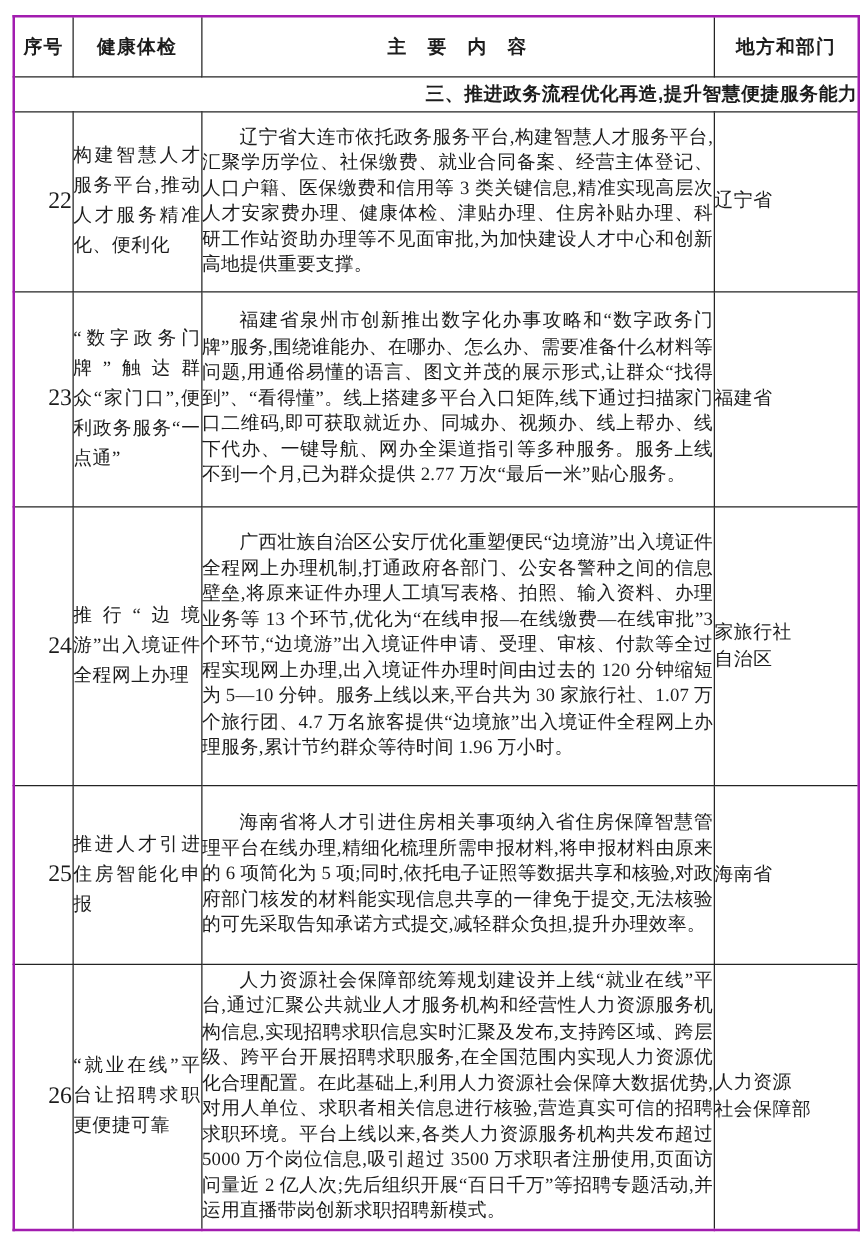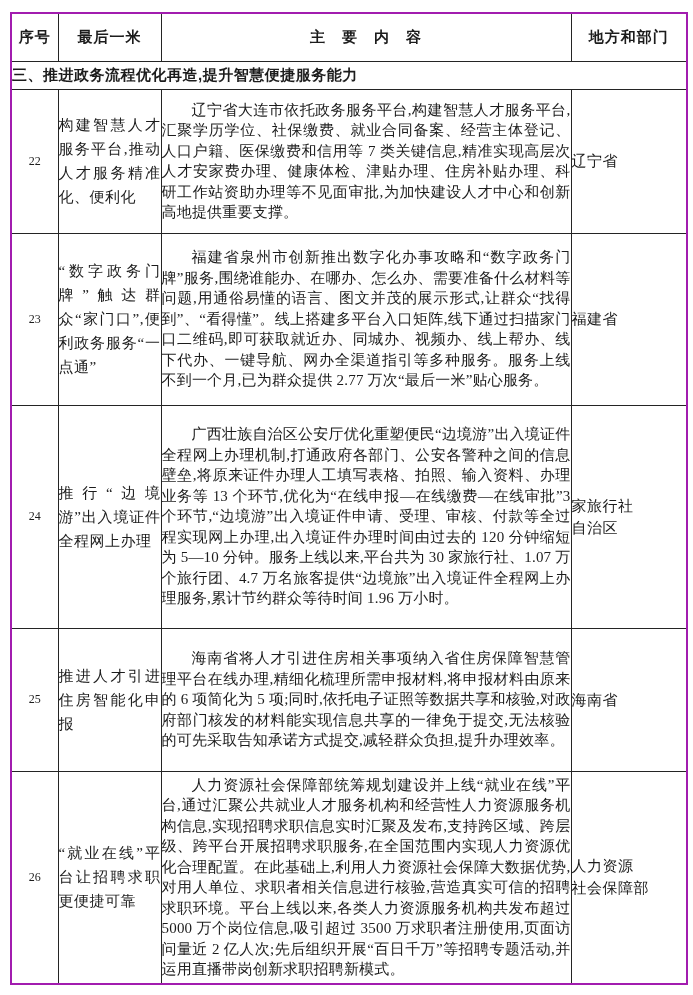--- a/index.html
+++ b/index.html
@@ -23,24 +23,24 @@
   .col-content{width:410px;}
   .col-region{width:116px;}
   th.hdr{
     font-family:"Liberation Sans","DejaVu Sans",sans-serif;
     font-weight:bold;font-size:15px;text-align:center;height:48px;
     letter-spacing:1px;
   }
   td.section{
     font-family:"Liberation Sans","DejaVu Sans",sans-serif;
     font-weight:bold;font-size:15px;height:28px;
-    text-align:left;padding:0 6px;letter-spacing:0.5px;
+    text-align:right;padding:0 6px;letter-spacing:0.5px;
   }
   td.no{
-    font-size:12px;text-align:center;margin-left:40px;
+    font-size:19px;text-align:right;margin-left:40px;
   }
   td.practice{padding:0 8px;margin-top:20px;}
   td.practice .ptxt{
     font-size:15px;line-height:24px;text-align:justify;
     text-justify:inter-character;letter-spacing:0.5px;
   }
   td.content{padding:2px 7px;}
   td.content .ctxt{
     font-size:15px;line-height:20.5px;text-align:justify;
     text-justify:inter-character;text-indent:2em;letter-spacing:0.2px;
@@ -59,35 +59,35 @@
   <table class="gov">
     <colgroup>
       <col class="col-no">
         <col class="col-practice">
         <col class="col-content">
         <col class="col-region">
     </colgroup>
     <tbody>
         <tr>
       <th class="hdr">序号</th>
-      <th class="hdr">最后一米</th>
+      <th class="hdr">健康体检</th>
       <th class="hdr">主　要　内　容</th>
       <th class="hdr">地方和部门</th>
     </tr>
     <tr>
       <td class="section" colspan="4">三、推进政务流程优化再造,提升智慧便捷服务能力</td>
     </tr>
 
     <tr class="h144">
       <td class="no">22</td>
       <td class="practice">
         <div class="ptxt">构建智慧人才服务平台,推动人才服务精准化、便利化</div>
       </td>
       <td class="content">
-        <div class="ctxt">辽宁省大连市依托政务服务平台,构建智慧人才服务平台,汇聚学历学位、社保缴费、就业合同备案、经营主体登记、人口户籍、医保缴费和信用等 7 类关键信息,精准实现高层次人才安家费办理、健康体检、津贴办理、住房补贴办理、科研工作站资助办理等不见面审批,为加快建设人才中心和创新高地提供重要支撑。</div>
+        <div class="ctxt">辽宁省大连市依托政务服务平台,构建智慧人才服务平台,汇聚学历学位、社保缴费、就业合同备案、经营主体登记、人口户籍、医保缴费和信用等 3 类关键信息,精准实现高层次人才安家费办理、健康体检、津贴办理、住房补贴办理、科研工作站资助办理等不见面审批,为加快建设人才中心和创新高地提供重要支撑。</div>
       </td>
       <td class="region">辽宁省</td>
     </tr>
 
     <tr class="h172">
       <td class="no">23</td>
       <td class="practice">
         <div class="ptxt">“数字政务门牌”触达群众“家门口”,便利政务服务“一点通”</div>
       </td>
       <td class="content">

